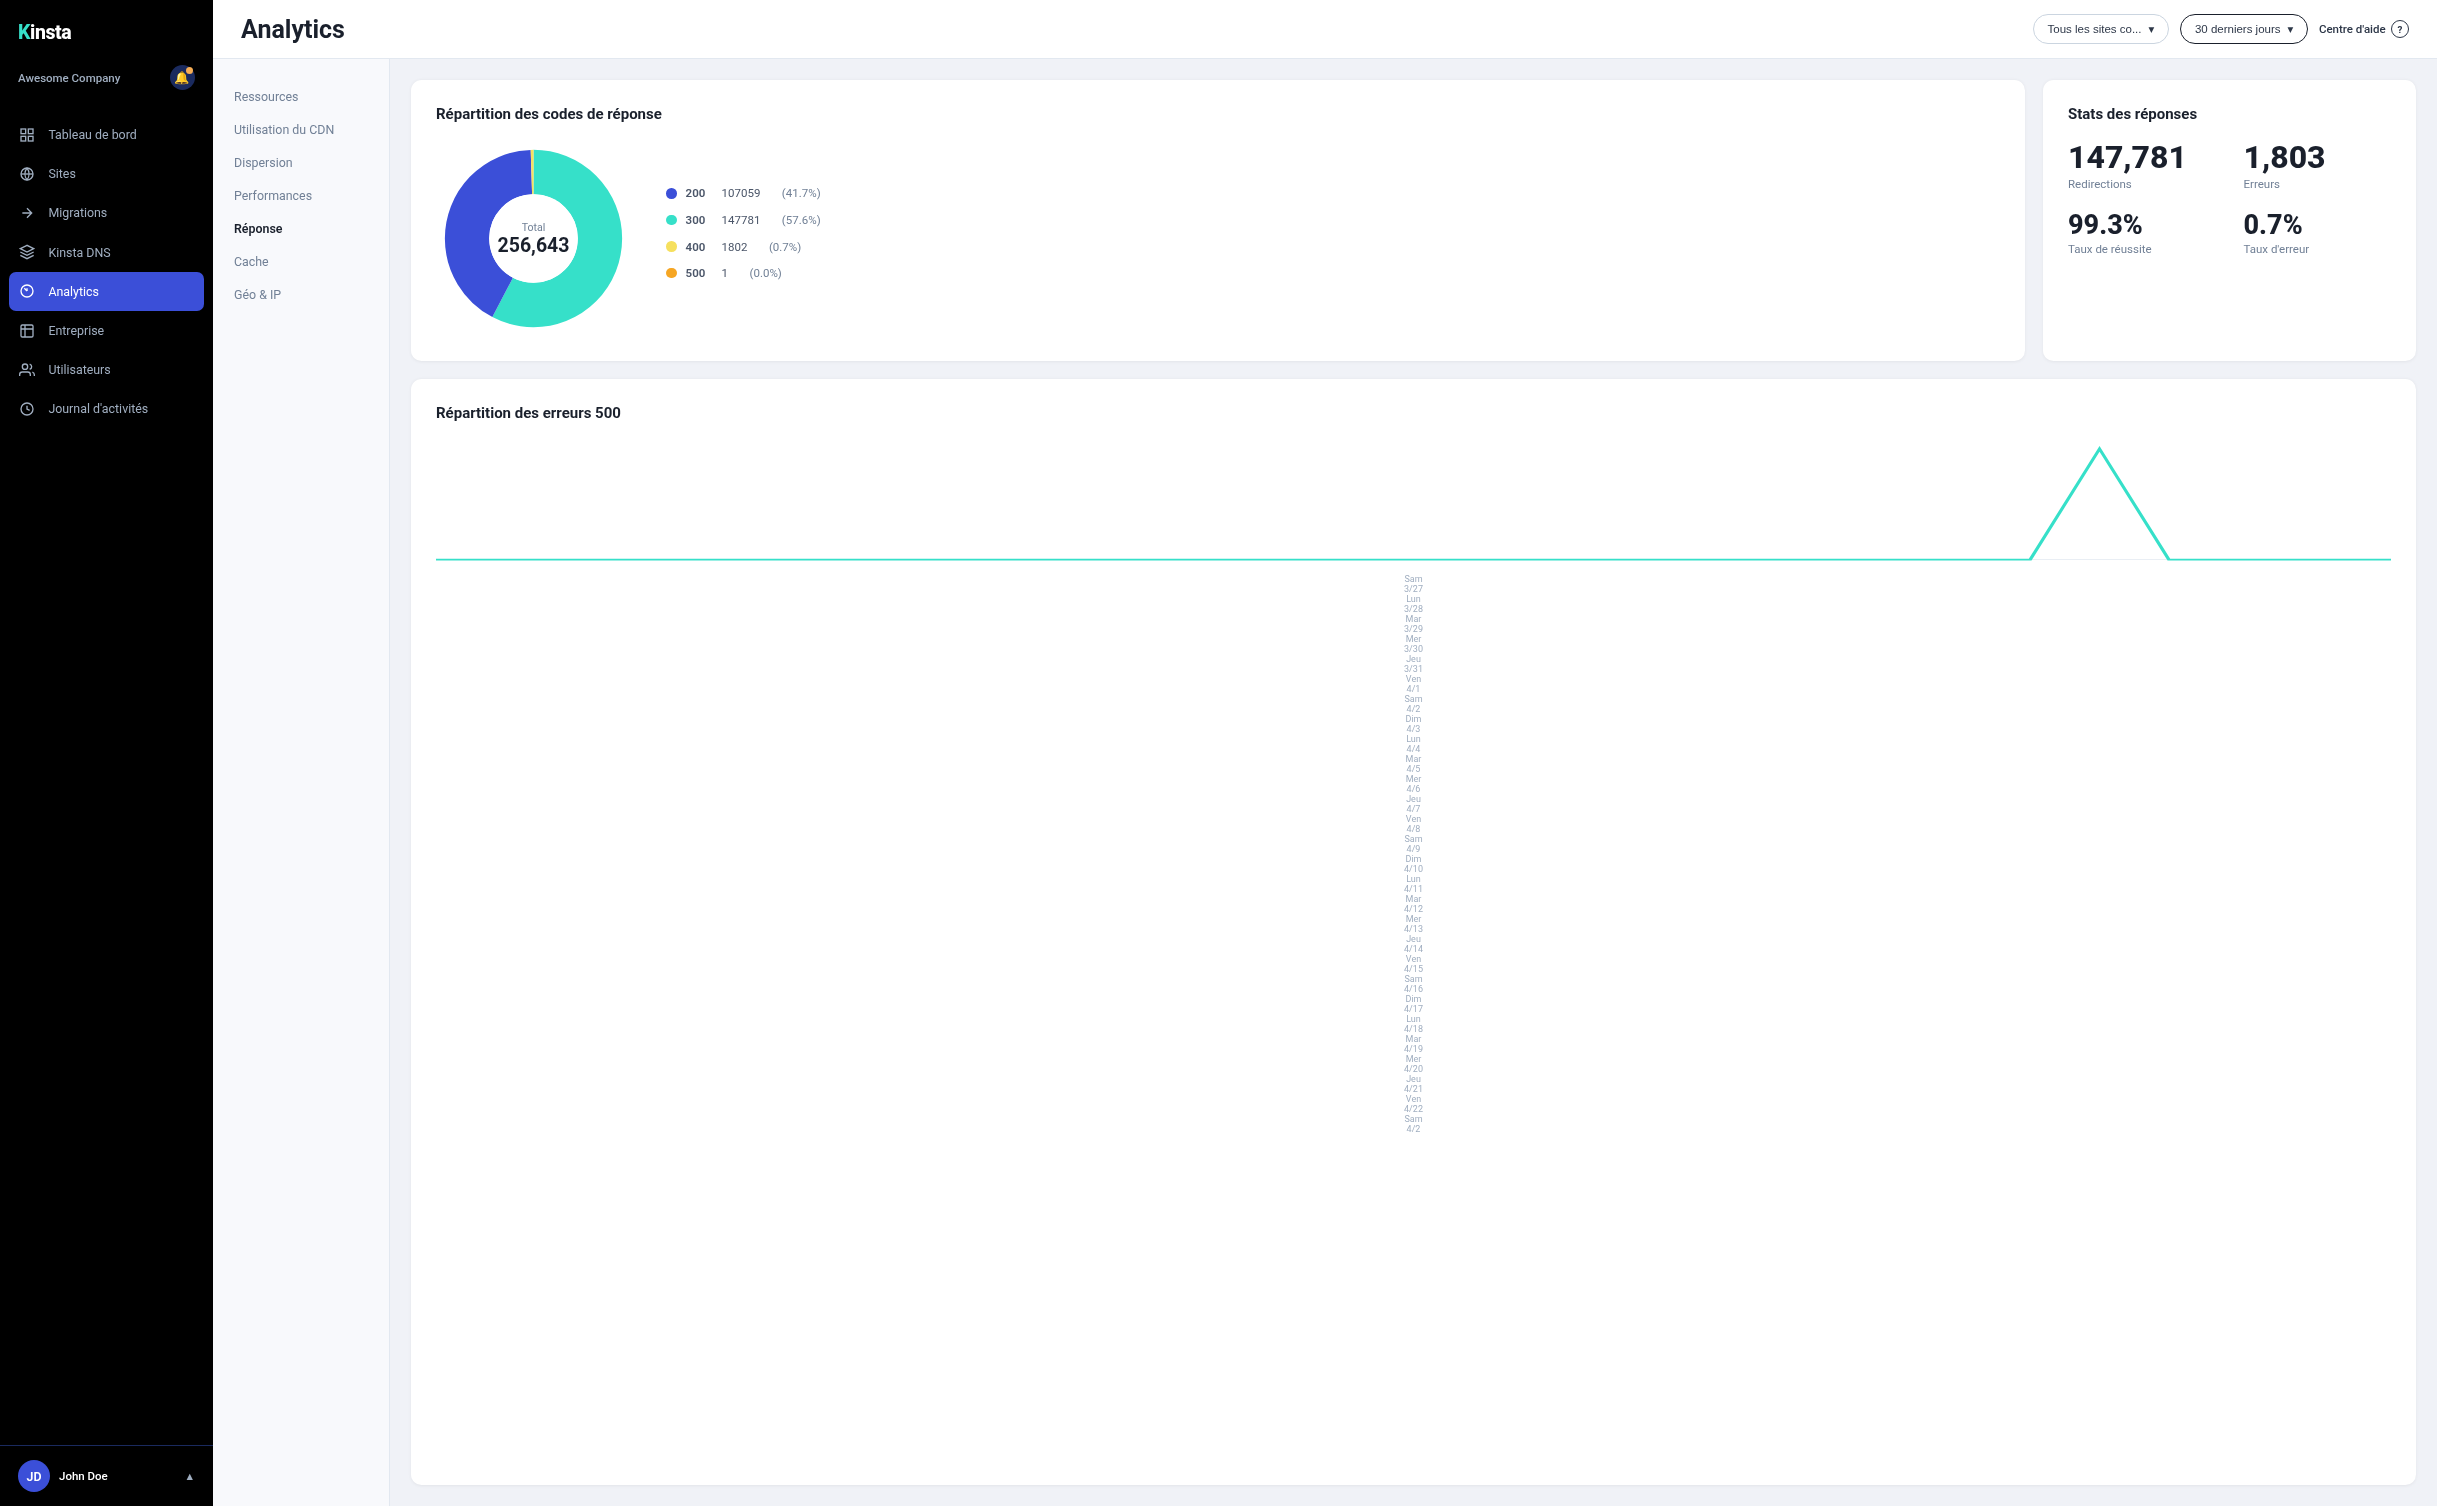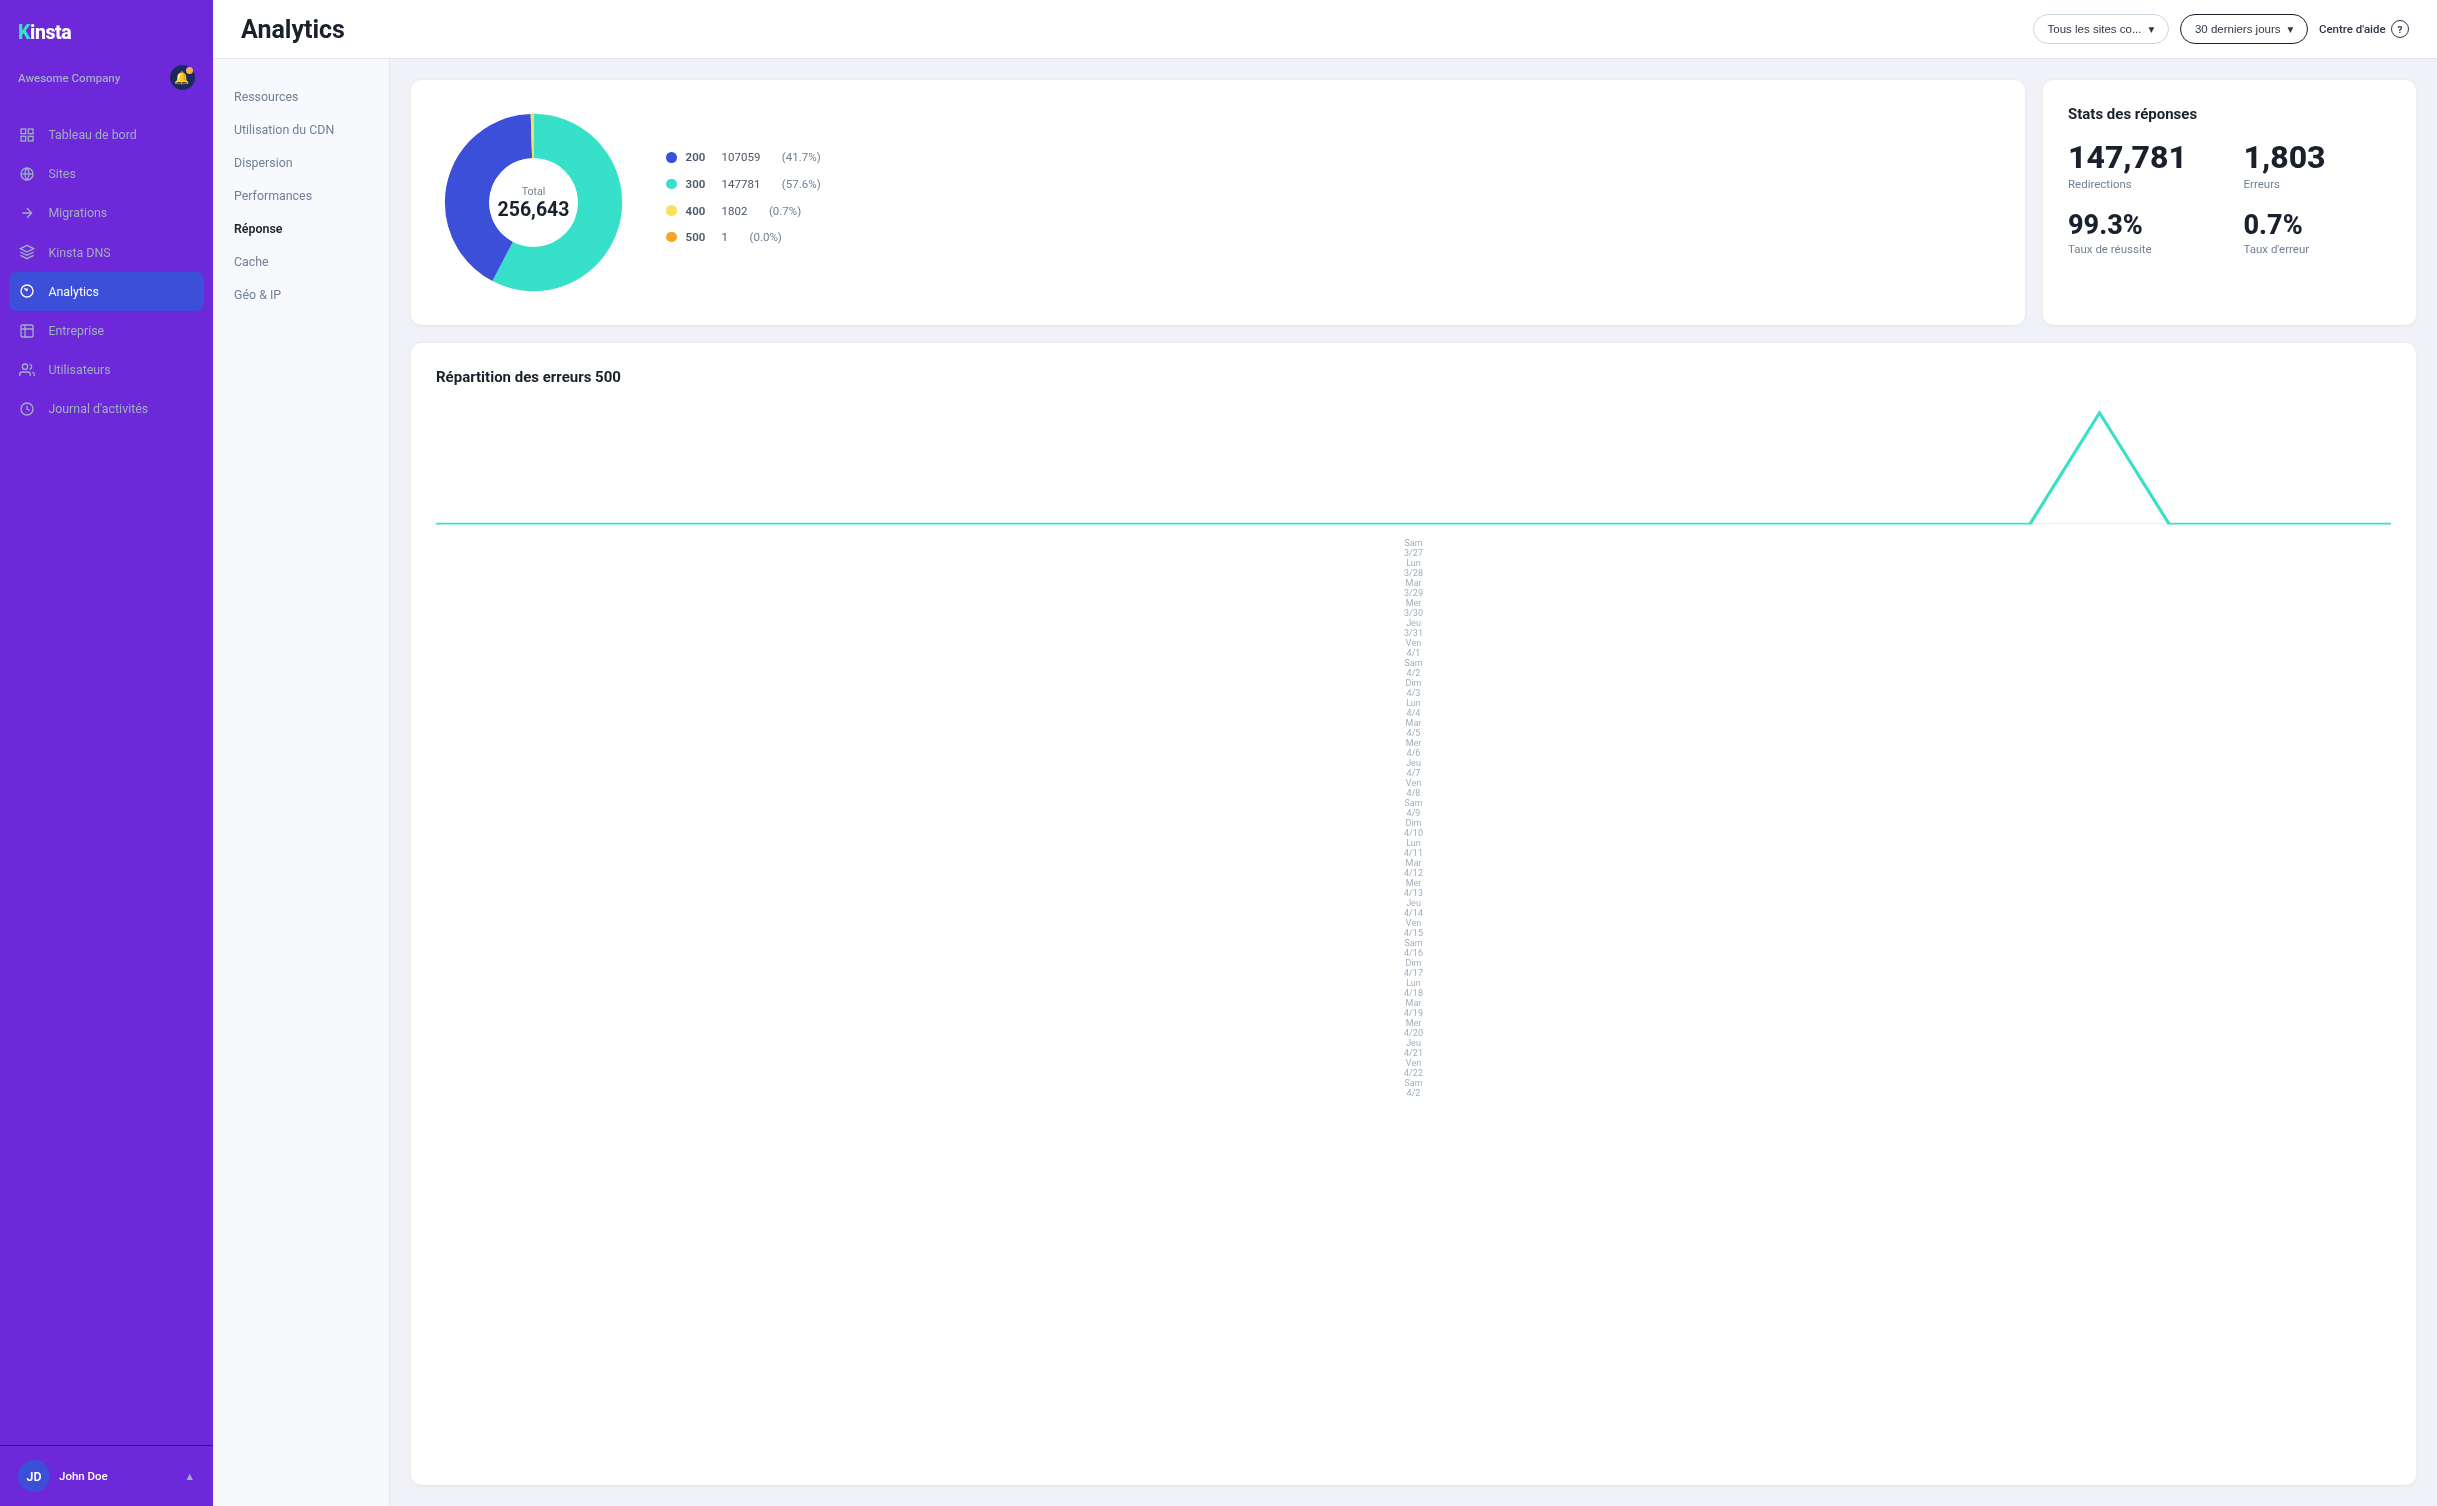--- a/index.html
+++ b/index.html
@@ -2,21 +2,21 @@
 <html style="font-size:14px"><head>
   <meta charset="utf-8">
   <style>
     * { box-sizing: border-box; margin: 0; padding: 0; }
     body { font-family: -apple-system, BlinkMacSystemFont, 'Segoe UI', Roboto, sans-serif; background: #f0f2f7; display: flex; height: 100vh; overflow: hidden; }
 
     
     .sidebar {
       width: 213px;
       min-width: 213px;
-      background: #6d28d9;
+      background: #000000;
       color: #fff;
       display: flex;
       flex-direction: column;
       height: 100vh;
       overflow-y: auto;
     }
     .sidebar-logo {
       padding: 21px 18px 14px;
       display: flex;
       align-items: center;
@@ -332,20 +332,21 @@
       <div class="sub-nav-item active">Réponse</div>
       <div class="sub-nav-item">Cache</div>
       <div class="sub-nav-item">Géo &amp; IP</div>
     </div>
 
     <div class="dashboard">
 
       <div class="cards-row">
 
         <div class="card donut-card">
+          <div class="card-title">Répartition des codes de réponse</div>
           <div class="donut-content">
             <div class="donut-chart-container">
               <svg width="195" height="195" viewBox="0 0 220 220">
 
                 <circle cx="110" cy="110" r="75" fill="none" stroke="#36e0c9" stroke-width="50" stroke-dasharray="271.43 471.24" stroke-dashoffset="0" transform="rotate(-90 110 110)"></circle>
                 <circle cx="110" cy="110" r="75" fill="none" stroke="#3b4fd8" stroke-width="50" stroke-dasharray="196.61 471.24" stroke-dashoffset="-271.43" transform="rotate(-90 110 110)"></circle>
                 <circle cx="110" cy="110" r="75" fill="none" stroke="#f6e05e" stroke-width="50" stroke-dasharray="3.30 471.24" stroke-dashoffset="-468.04" transform="rotate(-90 110 110)"></circle>
                 <circle cx="110" cy="110" r="75" fill="none" stroke="#f6a623" stroke-width="50" stroke-dasharray="0.47 471.24" stroke-dashoffset="-471.19" transform="rotate(-90 110 110)"></circle>
                 <circle cx="110" cy="110" r="50" fill="white"></circle>
               </svg>

